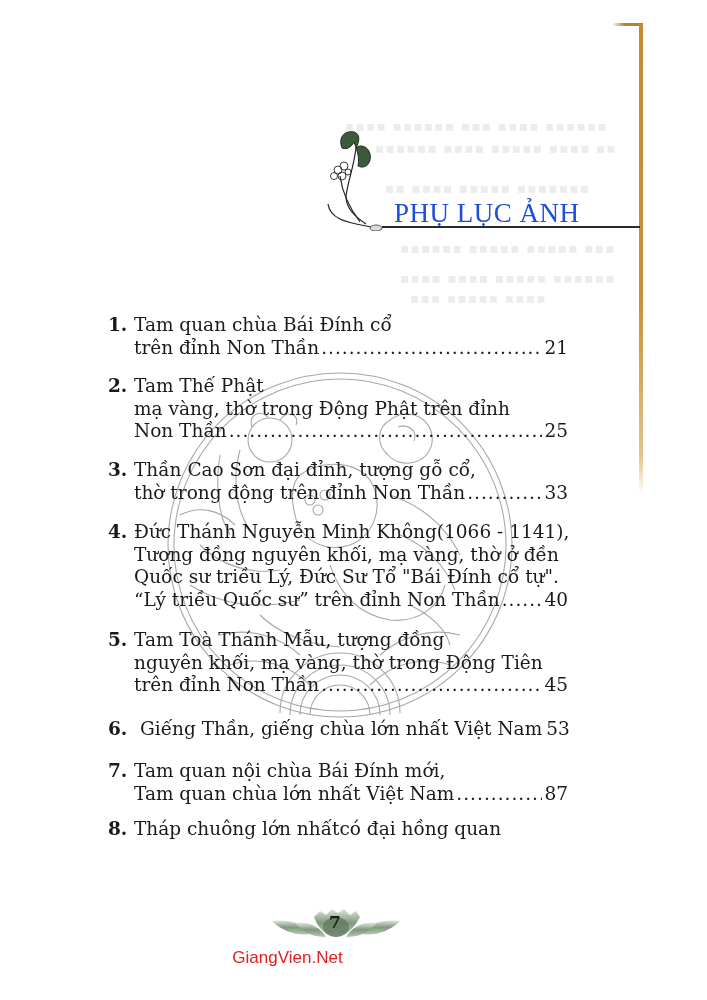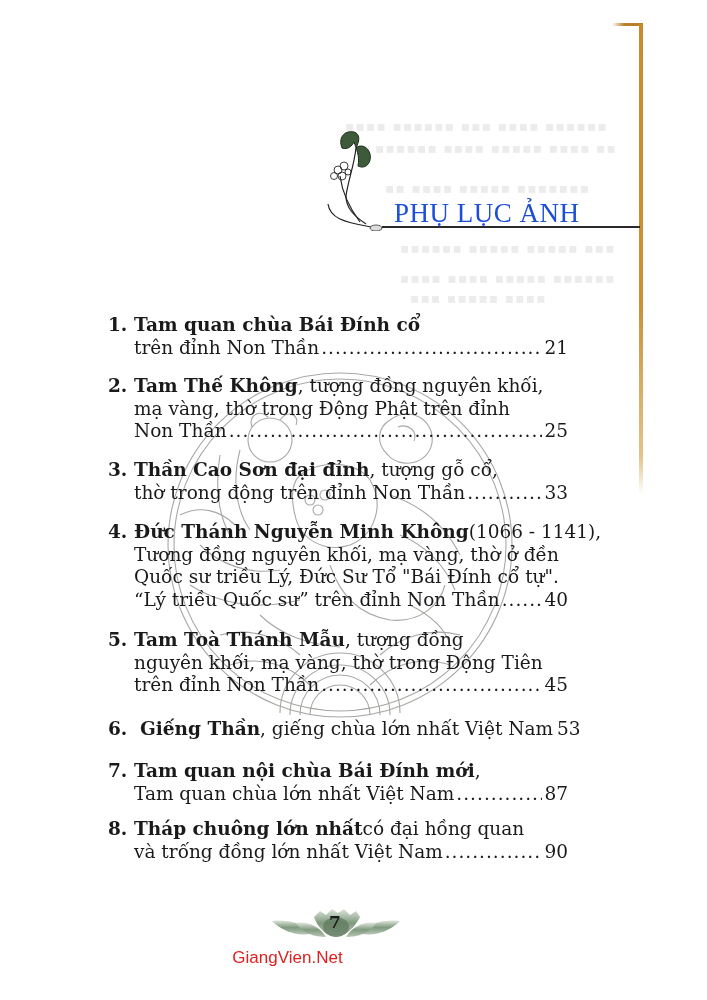--- a/index.html
+++ b/index.html
@@ -30,21 +30,21 @@
     position:absolute; left:382px; top:226px; width:258px; height:2px;
     background:#2a2a2a;
   }
   .lotus-stem { position:absolute; left:326px; top:126px; }
   .watermark { position:absolute; left:160px; top:365px; }
   .toc { position:absolute; left:0; top:0; width:707px; }
   .entry { position:absolute; left:108px; width:460px; font-size:18.5px; line-height:22.5px; }
   .line { display:flex; align-items:baseline; white-space:nowrap; }
   .num { font-weight:bold; width:26px; flex:none; }
   .num.wide { width:32px; }
-  .bold { font-weight:bold; }
+  .bold { font-weight:normal; }
   .indent { padding-left:26px; }
   .leader { flex:1; overflow:hidden; margin:0 2px; }
   .leader::before {
     content:"...................................................................................................................................................";
     letter-spacing:1px;
   }
   .page { flex:none; }
   .footer-lotus { position:absolute; left:268px; top:905px; }
   .footer-num {
     position:absolute; left:325px; top:912px; width:20px; text-align:center;
@@ -131,22 +131,21 @@
     <div class="line indent">
         <span>trên đỉnh Non Thần</span>
         <span class="leader"></span>
         <span class="page">21</span>
       </div>
   </div>
 
   <div class="entry" style="top:375px;">
     <div class="line">
         <span class="num">2.</span>
-        <span class="bold">Tam Thế Không</span>
-        <span>, tượng đồng nguyên khối,</span>
+        <span class="bold">Tam Thế Phật</span>
       </div>
     <div class="line indent">
         <span>mạ vàng, thờ trong Động Phật trên đỉnh</span>
       </div>
     <div class="line indent">
         <span>Non Thần</span>
         <span class="leader"></span>
         <span class="page">25</span>
       </div>
   </div>
@@ -220,25 +219,20 @@
         <span class="leader"></span>
         <span class="page">87</span>
       </div>
   </div>
 
   <div class="entry" style="top:818px;">
     <div class="line">
         <span class="num">8.</span>
         <span class="bold">Tháp chuông lớn nhất</span>
         <span> có đại hồng quan</span>
-      </div>
-    <div class="line indent">
-        <span>và trống đồng lớn nhất Việt Nam</span>
-        <span class="leader"></span>
-        <span class="page">90</span>
       </div>
   </div>
 </div>
 
 <svg class="footer-lotus" width="136" height="40" viewBox="0 0 136 40">
   <defs>
     <linearGradient id="lg" x1="0" y1="0" x2="0" y2="1">
       <stop offset="0" stop-color="#dfe6dc"></stop>
       <stop offset="0.5" stop-color="#7f9a7e"></stop>
       <stop offset="1" stop-color="#b9c6b6"></stop>

